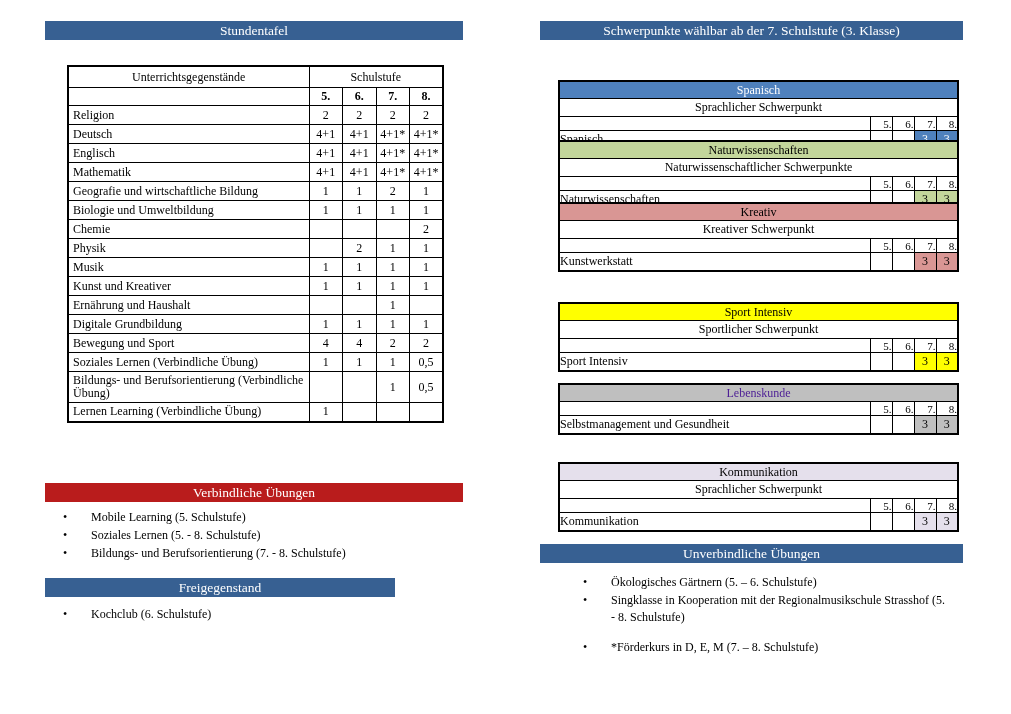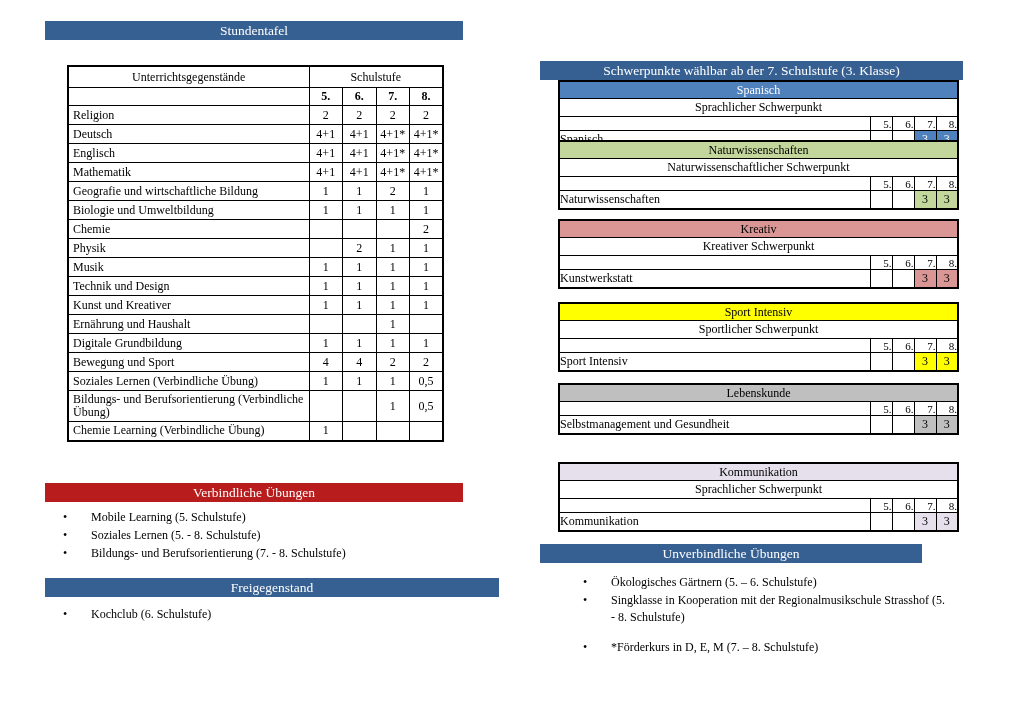--- a/index.html
+++ b/index.html
@@ -4,23 +4,23 @@
 <style>
   html,body{margin:0;padding:0;background:#fff;}
   .page{position:relative;width:1011px;height:714px;background:#ffffff;
         font-family:Liberation Serif, serif;color:#000;overflow:hidden;}
 
   
   .banner{position:absolute;height:19px;line-height:19px;text-align:center;
           color:#ffffff;font-size:13.5px;}
   #banner-stundentafel{left:45px;top:21px;width:418px;}
   #banner-verbindliche{left:45px;top:483px;width:418px;}
-  #banner-freigegenstand{left:45px;top:578px;width:454px;}
+  #banner-freigegenstand{left:45px;top:578px;width:350px;}
   #banner-schwerpunkte{left:540px;top:21px;width:423px;}
-  #banner-unverbindliche{left:540px;top:544px;width:382px;}
+  #banner-unverbindliche{left:540px;top:544px;width:423px;}
 
   
   .main-table{position:absolute;left:67px;top:65px;width:375px;
               border-collapse:collapse;table-layout:fixed;font-size:12px;
               border:2px solid #000;}
   .main-table th,.main-table td{border:1px solid #000;padding:0;vertical-align:middle;}
   .main-table tr.h1 th{height:20px;font-weight:normal;text-align:center;}
   .main-table tr.h2 th{height:17px;font-weight:bold;text-align:center;}
   .main-table tbody tr{height:19px;}
   .main-table td.lbl{text-align:left;padding:2px 2px 2px 4px;line-height:13px;}
@@ -132,27 +132,20 @@
           <td class="val">1</td>
         </tr>
         <tr>
           <td class="lbl">Musik</td>
           <td class="val">1</td>
           <td class="val">1</td>
           <td class="val">1</td>
           <td class="val">1</td>
         </tr>
         <tr>
-          <td class="lbl">Technik und Design</td>
-          <td class="val">1</td>
-          <td class="val">1</td>
-          <td class="val">1</td>
-          <td class="val">1</td>
-        </tr>
-        <tr>
           <td class="lbl">Kunst und Kreativer</td>
           <td class="val">1</td>
           <td class="val">1</td>
           <td class="val">1</td>
           <td class="val">1</td>
         </tr>
         <tr>
           <td class="lbl">Ernährung und Haushalt</td>
           <td class="val"></td>
           <td class="val"></td>
@@ -181,21 +174,21 @@
           <td class="val">0,5</td>
         </tr>
         <tr>
           <td class="lbl">Bildungs- und Berufsorientierung (Verbindliche Übung)</td>
           <td class="val"></td>
           <td class="val"></td>
           <td class="val">1</td>
           <td class="val">0,5</td>
         </tr>
         <tr>
-          <td class="lbl">Chemie Learning (Verbindliche Übung)</td>
+          <td class="lbl">Lernen Learning (Verbindliche Übung)</td>
           <td class="val">1</td>
           <td class="val"></td>
           <td class="val"></td>
           <td class="val"></td>
         </tr>
       </tbody>
   </table>
 
   <div class="banner" id="banner-verbindliche" style="background: #b91c1c;">Verbindliche Übungen</div>
   <div class="bullets" id="bullets-verbindliche">
@@ -214,21 +207,21 @@
     </div>
 
   <div class="banner" id="banner-freigegenstand" style="background: rgb(55, 96, 146);">Freigegenstand</div>
   <div class="bullets" id="bullets-freigegenstand">
       <div class="bullet-row">
         <span class="dot">•</span>
         <span class="btext">Kochclub (6. Schulstufe)</span>
       </div>
     </div>
 
-  <div class="banner" id="banner-schwerpunkte" style="background: rgb(55, 96, 146); margin-top: 40px;">Schwerpunkte wählbar ab der 7. Schulstufe (3. Klasse)</div>
+  <div class="banner" id="banner-schwerpunkte" style="background: rgb(55, 96, 146);">Schwerpunkte wählbar ab der 7. Schulstufe (3. Klasse)</div>
 
   <div class="banner" id="banner-unverbindliche" style="background: rgb(55, 96, 146);">Unverbindliche Übungen</div>
   <div class="bullets" id="bullets-unverbindliche">
       <div class="bullet-row">
         <span class="dot">•</span>
         <span class="btext">Ökologisches Gärtnern (5. – 6. Schulstufe)</span>
       </div>
       <div class="bullet-row">
         <span class="dot">•</span>
         <span class="btext">Singklasse in Kooperation mit der Regionalmusikschule Strasshof (5. - 8. Schulstufe)</span>
@@ -277,40 +270,40 @@
         <col style="width:22px">
         <col style="width:22px">
         <col style="width:22px">
         <col style="width:22px">
       </colgroup>
       <tbody>
         <tr>
           <td class="ft-title-cell" colspan="5" style="background: rgb(195, 214, 155); color: rgb(0, 0, 0);">Naturwissenschaften</td>
         </tr>
         <tr>
-          <td class="ft-sub-cell" colspan="5">Naturwissenschaftlicher Schwerpunkt</td>
+          <td class="ft-sub-cell" colspan="5">Naturwissenschaftlicher Schwerpunkte</td>
         </tr>
         <tr>
           <td></td>
           <td class="ft-grade-cell">5.</td>
           <td class="ft-grade-cell">6.</td>
           <td class="ft-grade-cell">7.</td>
           <td class="ft-grade-cell">8.</td>
         </tr>
         <tr>
           <td class="ft-label">Naturwissenschaften</td>
           <td class="ft-val"></td>
           <td class="ft-val"></td>
           <td class="ft-val" style="background: rgb(195, 214, 155); color: rgb(0, 0, 0);">3</td>
           <td class="ft-val" style="background: rgb(195, 214, 155); color: rgb(0, 0, 0);">3</td>
         </tr>
       </tbody>
     </table>
 
-    <table class="focus-table" style="top: 219px; padding-left: 28px;">
+    <table class="focus-table" style="top: 202px; padding-left: 28px;">
       <colgroup>
         <col style="width:311px">
         <col style="width:22px">
         <col style="width:22px">
         <col style="width:22px">
         <col style="width:22px">
       </colgroup>
       <tbody>
         <tr>
           <td class="ft-title-cell" colspan="5" style="background: rgb(217, 150, 148); color: rgb(0, 0, 0);">Kreativ</td>
@@ -370,21 +363,21 @@
     <table class="focus-table" style="top: 383px;">
       <colgroup>
         <col style="width:311px">
         <col style="width:22px">
         <col style="width:22px">
         <col style="width:22px">
         <col style="width:22px">
       </colgroup>
       <tbody>
         <tr>
-          <td class="ft-title-cell" colspan="5" style="background: rgb(191, 191, 191); color: #000000;">Lebenskunde</td>
+          <td class="ft-title-cell" colspan="5" style="background: rgb(191, 191, 191); color: #4c1d95;">Lebenskunde</td>
         </tr>
         <tr>
           <td></td>
           <td class="ft-grade-cell">5.</td>
           <td class="ft-grade-cell">6.</td>
           <td class="ft-grade-cell">7.</td>
           <td class="ft-grade-cell">8.</td>
         </tr>
         <tr>
           <td class="ft-label">Selbstmanagement und Gesundheit</td>

